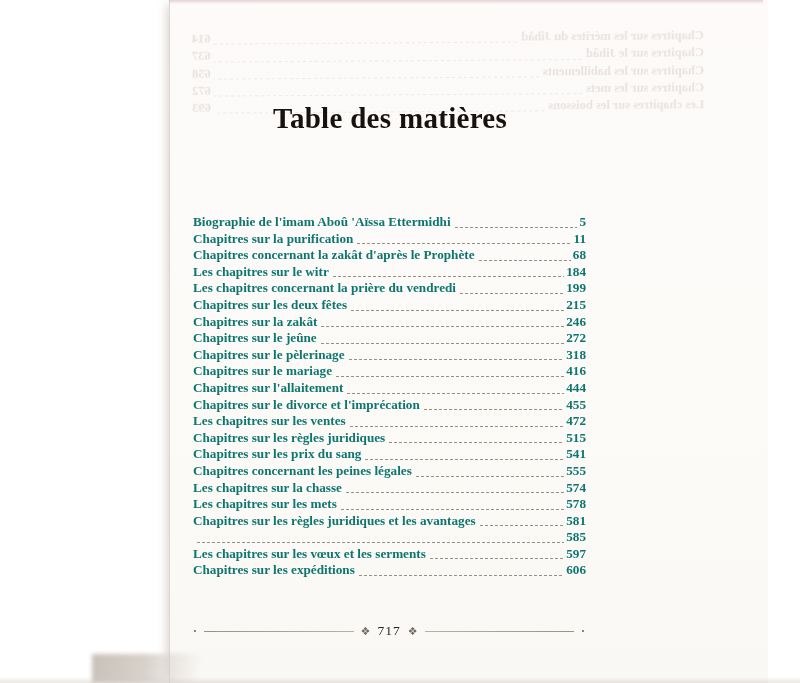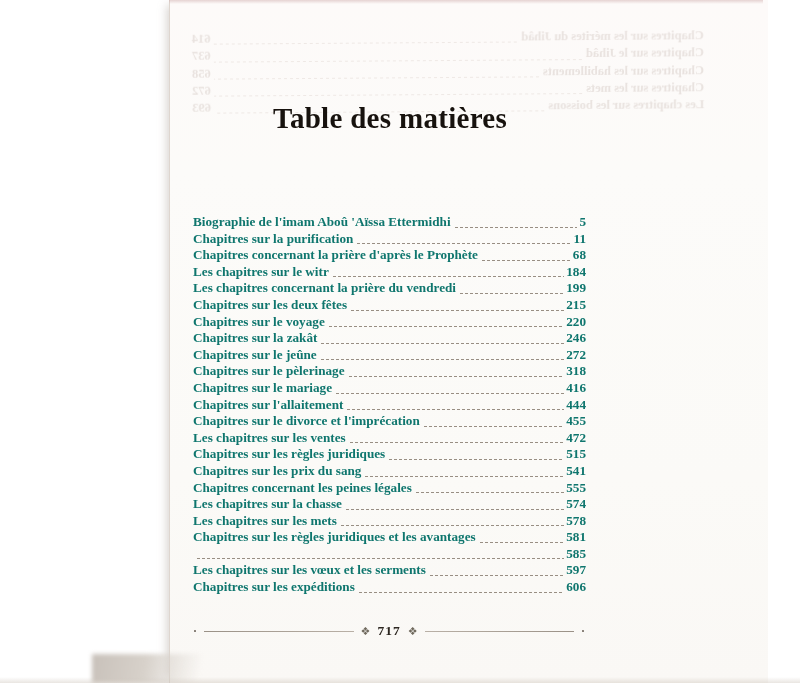--- a/index.html
+++ b/index.html
@@ -46,21 +46,21 @@
 
   
   .footer{
     position:absolute;top:622px;left:193px;width:392px;height:18px;
     display:flex;align-items:center;justify-content:center;gap:7px;color:#39322b;
   }
   .rule{flex:1;height:1px;background:linear-gradient(to right,#9a9187,#b9b0a6);}
   .rule.right{background:linear-gradient(to right,#b9b0a6,#9a9187);}
   .end-dot{font-size:12px;font-weight:700;color:#6d645b;line-height:1;}
   .fleuron{font-family:"DejaVu Sans",sans-serif;font-size:11px;color:#575043;opacity:.85;line-height:1;}
-  .folio{font-size:13.5px;font-weight:700;letter-spacing:1px;color:#2c2620;}
+  .folio{font-size:13.5px;font-weight:400;letter-spacing:1px;color:#2c2620;}
 
   
   .wedge{
     position:absolute;left:92px;bottom:0;width:150px;height:29px;
     background:linear-gradient(100deg,#c8c1ba 0%,#d7d1ca 35%,rgba(242,238,233,0) 72%);
     filter:blur(2px);
   }
   .bottom-strip{
     position:absolute;left:0;bottom:0;width:800px;height:6px;
     background:linear-gradient(to top,rgba(203,194,184,.42),rgba(203,194,184,0));
@@ -109,43 +109,38 @@
         <span class="toc-label">Biographie de l'imam Aboû 'Aïssa Ettermidhi</span>
         <span class="toc-leader"></span>
         <span class="toc-page">5</span>
       </div>
       <div class="toc-row">
         <span class="toc-label">Chapitres sur la purification</span>
         <span class="toc-leader"></span>
         <span class="toc-page">11</span>
       </div>
       <div class="toc-row">
-        <span class="toc-label">Chapitres concernant la prière d'après le Prophète</span>
+        <span class="toc-label">Chapitres concernant la zakât d'après le Prophète</span>
         <span class="toc-leader"></span>
         <span class="toc-page">68</span>
       </div>
       <div class="toc-row">
         <span class="toc-label">Les chapitres sur le witr</span>
         <span class="toc-leader"></span>
         <span class="toc-page">184</span>
       </div>
       <div class="toc-row">
         <span class="toc-label">Les chapitres concernant la prière du vendredi</span>
         <span class="toc-leader"></span>
         <span class="toc-page">199</span>
       </div>
       <div class="toc-row">
         <span class="toc-label">Chapitres sur les deux fêtes</span>
         <span class="toc-leader"></span>
         <span class="toc-page">215</span>
-      </div>
-      <div class="toc-row">
-        <span class="toc-label">Chapitres sur le voyage</span>
-        <span class="toc-leader"></span>
-        <span class="toc-page">220</span>
       </div>
       <div class="toc-row">
         <span class="toc-label">Chapitres sur la zakât</span>
         <span class="toc-leader"></span>
         <span class="toc-page">246</span>
       </div>
       <div class="toc-row">
         <span class="toc-label">Chapitres sur le jeûne</span>
         <span class="toc-leader"></span>
         <span class="toc-page">272</span>

